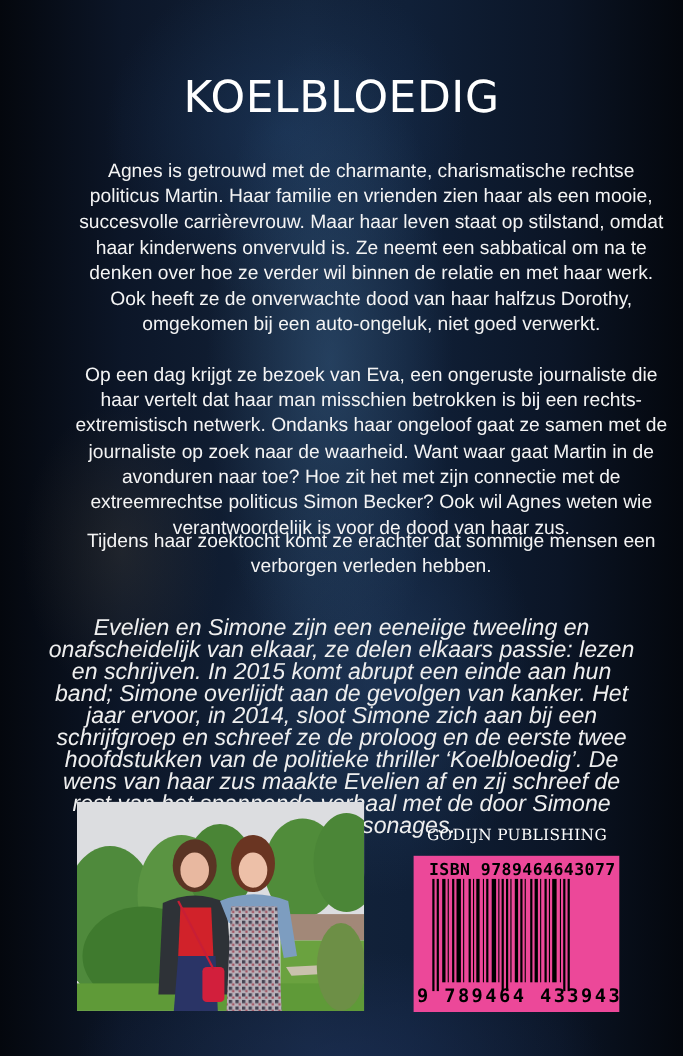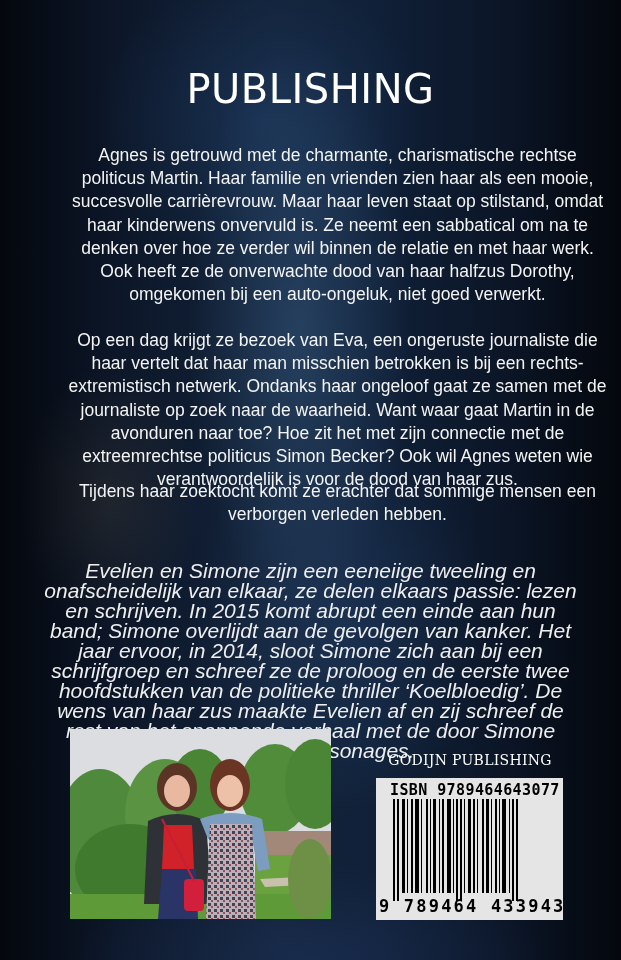--- a/index.html
+++ b/index.html
@@ -53,21 +53,21 @@
   }
   .pub {
     position: absolute; left: 376px; top: 752px; width: 188px;
     text-align: center;
     font-family: "DejaVu Serif", serif;
     font-size: 14px; letter-spacing: 0.3px;
     color: #ffffff;
   }
   .barcode-box {
     position: absolute; left: 376px; top: 778px; width: 187px; height: 142px;
-    background: #e5e5e5;
+    background: #ec4899;
   }
   .isbn-top {
     position: absolute; left: 14px; top: 3px;
     font-family: "DejaVu Sans Mono", monospace;
     font-weight: bold;
     font-size: 15px; letter-spacing: 0.4px;
     color: #000;
   }
   .bars {
     position: absolute; left: 17px; top: 21px; width: 150px; height: 102px;
@@ -83,21 +83,21 @@
     color: #000;
     white-space: nowrap;
   }
 </style>
 </head>
 <body>
 
 <div class="bg"></div>
 
 <div class="content">
-  <h1 class="title">PUBLISHING</h1>
+  <h1 class="title">KOELBLOEDIG</h1>
 
   <p class="blurb p1">Agnes is getrouwd met de charmante, charismatische rechtse politicus Martin. Haar familie en vrienden zien haar als een mooie, succesvolle carrièrevrouw. Maar haar leven staat op stilstand, omdat haar kinderwens onvervuld is. Ze neemt een sabbatical om na te denken over hoe ze verder wil binnen de relatie en met haar werk. Ook heeft ze de onverwachte dood van haar halfzus Dorothy, omgekomen bij een auto-ongeluk, niet goed verwerkt.</p>
   <p class="blurb p2">Op een dag krijgt ze bezoek van Eva, een ongeruste journaliste die haar vertelt dat haar man misschien betrokken is bij een rechts-extremistisch netwerk. Ondanks haar ongeloof gaat ze samen met de journaliste op zoek naar de waarheid. Want waar gaat Martin in de avonduren naar toe? Hoe zit het met zijn connectie met de extreemrechtse politicus Simon Becker? Ook wil Agnes weten wie verantwoordelijk is voor de dood van haar zus.</p>
   <p class="blurb p3">Tijdens haar zoektocht komt ze erachter dat sommige mensen een verborgen verleden hebben.</p>
 
   <p class="author">Evelien en Simone zijn een eeneiige tweeling en onafscheidelijk van elkaar, ze delen elkaars passie: lezen en schrijven. In 2015 komt abrupt een einde aan hun band; Simone overlijdt aan de gevolgen van kanker. Het jaar ervoor, in 2014, sloot Simone zich aan bij een schrijfgroep en schreef ze de proloog en de eerste twee hoofdstukken van de politieke thriller ‘Koelbloedig’. De wens van haar zus maakte Evelien af en zij schreef de rest van het spannende verhaal met de door Simone bedachte personages.</p>
 
   <div class="photo">
     <svg width="261" height="190" viewBox="0 0 261 190">
       <rect x="0" y="0" width="261" height="190" fill="#dcdde0"></rect>

